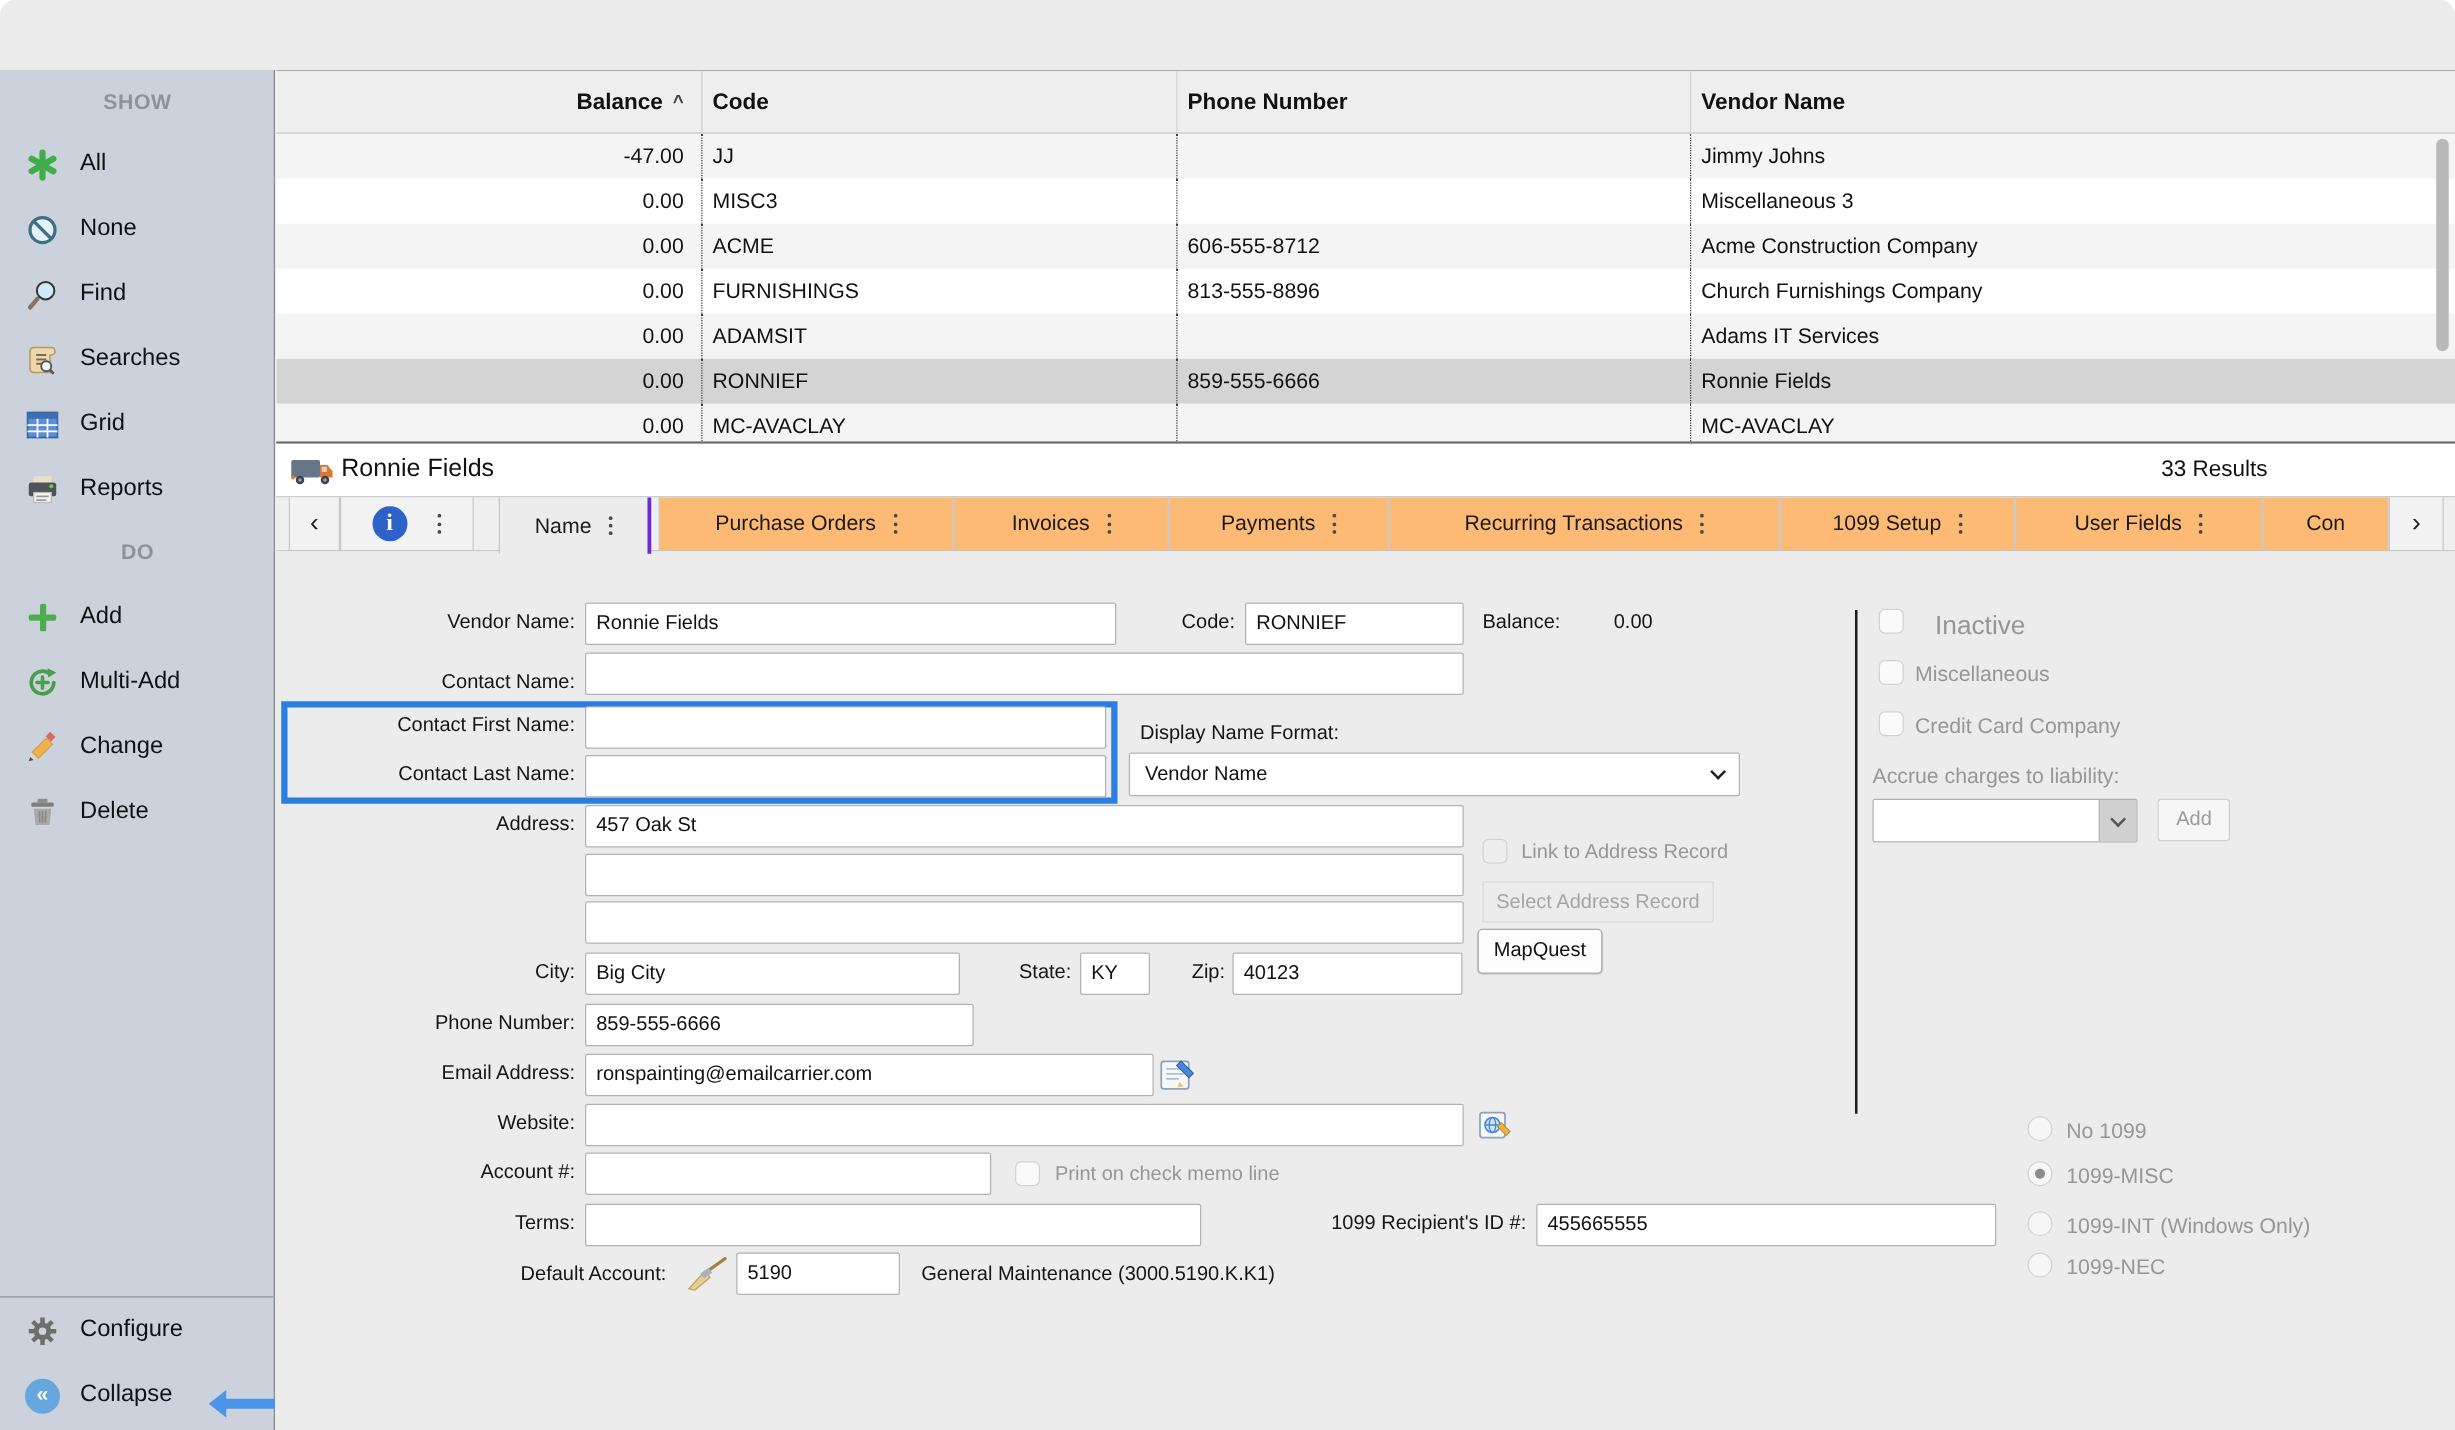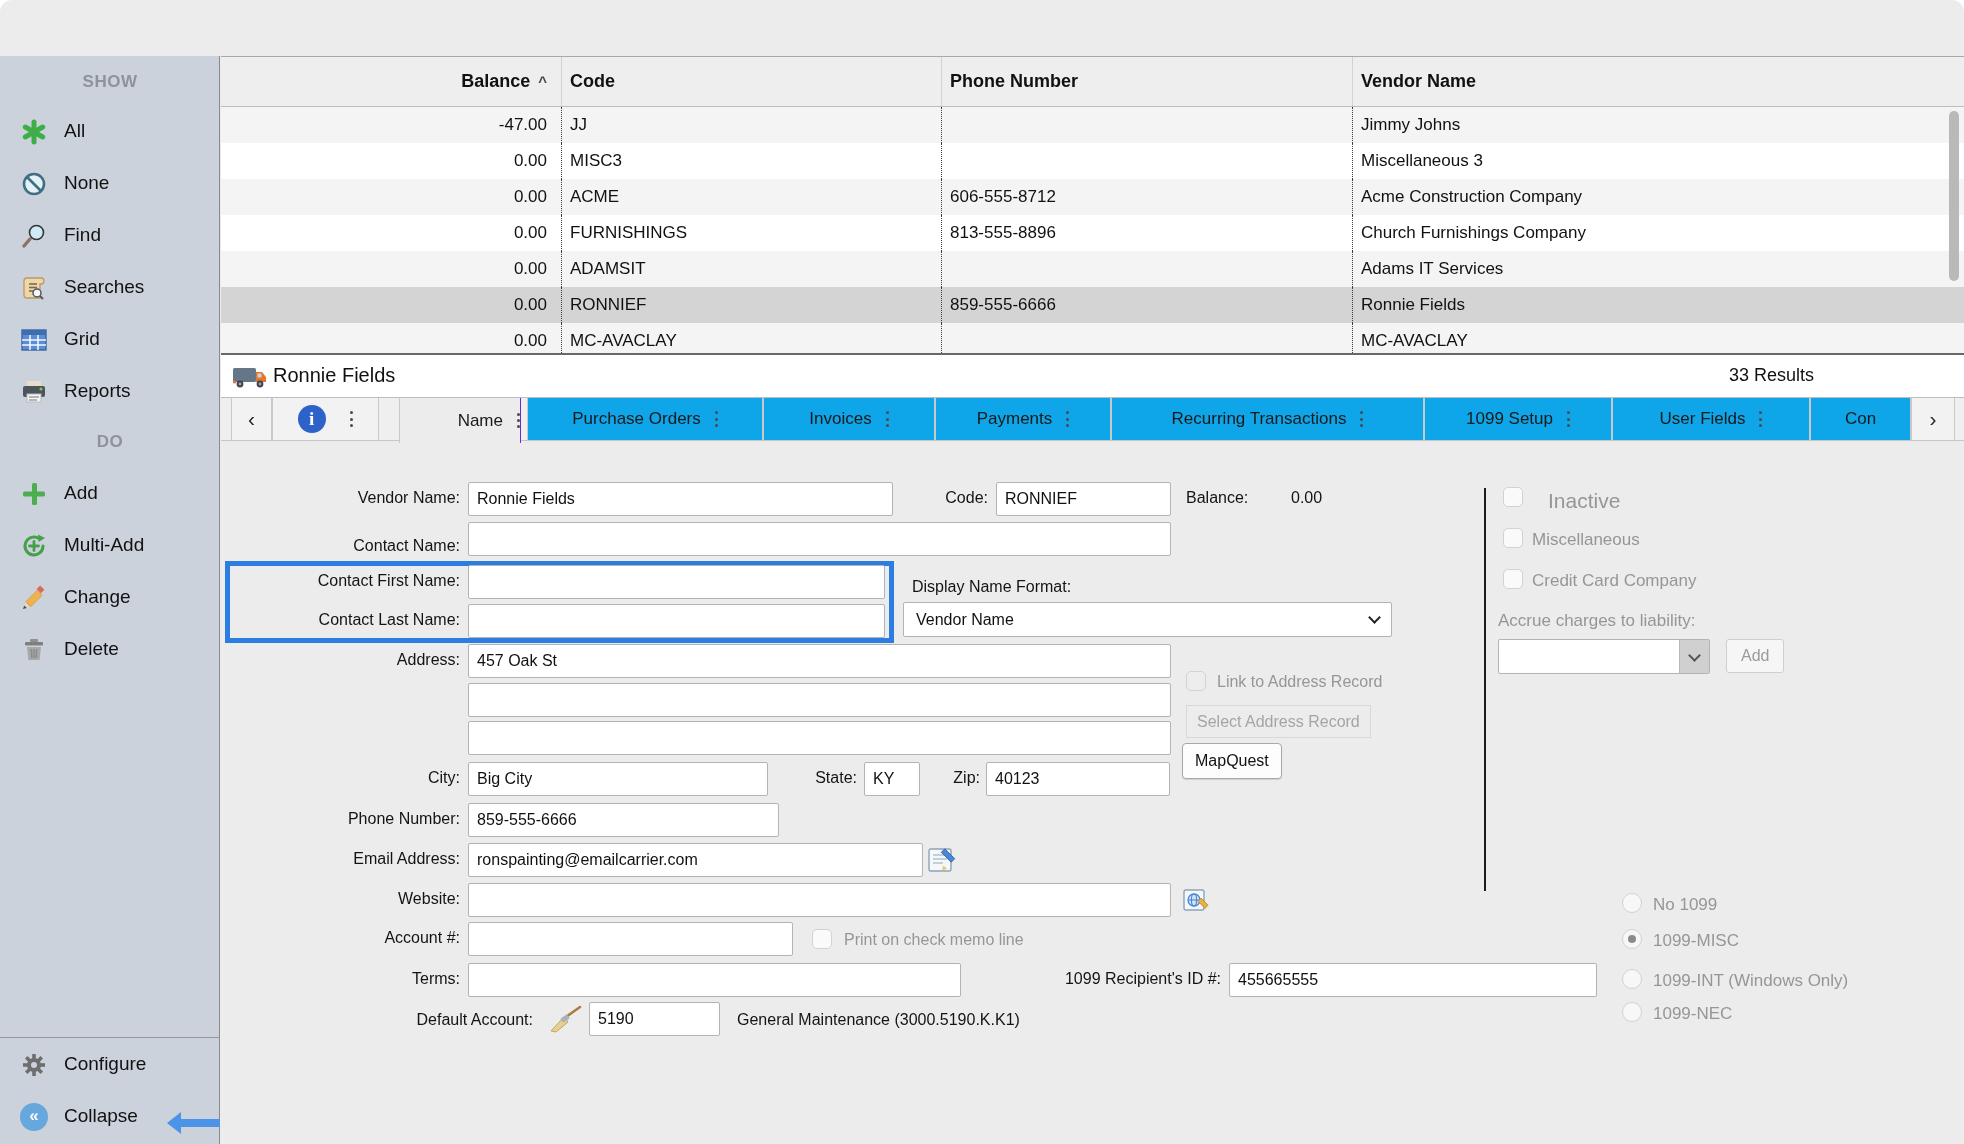--- a/index.html
+++ b/index.html
@@ -41,26 +41,26 @@
 
   
   .detail-head { position:absolute; left:221px; top:355px; right:0; height:43px; background:#fff; border-bottom:1px solid #bdbdbd; }
   .truck { position:absolute; left:11px; top:8px; }
   .rec-name { position:absolute; left:52px; top:9px; font-size:20px; font-weight:500; color:#111; }
   .results { position:absolute; right:150px; top:10px; font-size:18px; color:#111; }
   .badge { position:absolute; right:16px; top:7px; height:28px; padding:0 16px; background:#f09a3d; color:#fff; font-size:17px; font-weight:bold; border-radius:14px; display:flex; align-items:center;margin-top:40px; }
 
   
   .tabstrip { position:absolute; left:221px; top:398px; right:0; height:43px; background:#efefef; border-bottom:1px solid #c6c6c6; }
-  .tab, .tbtn { position:absolute; top:0; height:42px; display:flex; align-items:center; justify-content:center; font-size:17px; color:#1a1a1a; background:#0ea5e9; border-left:1px solid #c9c9c9; border-right:1px solid #c9c9c9; }
+  .tab, .tbtn { position:absolute; top:0; height:42px; display:flex; align-items:center; justify-content:center; font-size:17px; color:#1a1a1a; background:#fdba74; border-left:1px solid #c9c9c9; border-right:1px solid #c9c9c9; }
   .tbtn { background:#f2f2f2; font-size:21px; color:#222; }
   .tab .vdots { margin-left:14px; }
   .vdots { display:inline-flex; flex-direction:column; align-items:center; }
   .vdots i { width:3px; height:3px; border-radius:50%; background:#4a4a4a; margin:1.6px 0; display:block; }
-  .tab.active { background:#ececec; height:45px; z-index:2; border-left:1px solid #c9c9c9; border-right:1px solid #6d28d9; border-bottom:none;justify-content:flex-end; }
+  .tab.active { background:#ececec; height:45px; z-index:2; border-left:1px solid #c9c9c9; border-right:3px solid #6d28d9; border-bottom:none; }
   .info-circle { width:28px; height:28px; border-radius:50%; background:#2d63c8; color:#fff; display:flex; align-items:center; justify-content:center; font-family:"Liberation Serif", serif; font-weight:bold; font-size:19px; }
 
   
   .content { position:absolute; left:220px; top:441px; right:0; bottom:0; background:#ececec; }
   .lbl { position:absolute; font-size:16px; color:#141414; white-space:nowrap; }
   .lbl.r { text-align:right; }
   .gray { color:#969696; }
   .fld { position:absolute; height:34px; background:#fff; border:1px solid #b3b3b3; border-radius:2px; font-size:16px; color:#111; display:flex; align-items:center; padding:0 8px; }
   .chev { width:9px; height:9px; border-right:2.5px solid #222; border-bottom:2.5px solid #222; transform:rotate(45deg); display:inline-block; margin-top:-4px; }
   .select-box { position:absolute; height:35px; background:#fff; border:1px solid #b3b3b3; border-radius:2px; font-size:16px; color:#111; display:flex; align-items:center; padding:0 12px; justify-content:space-between; }

